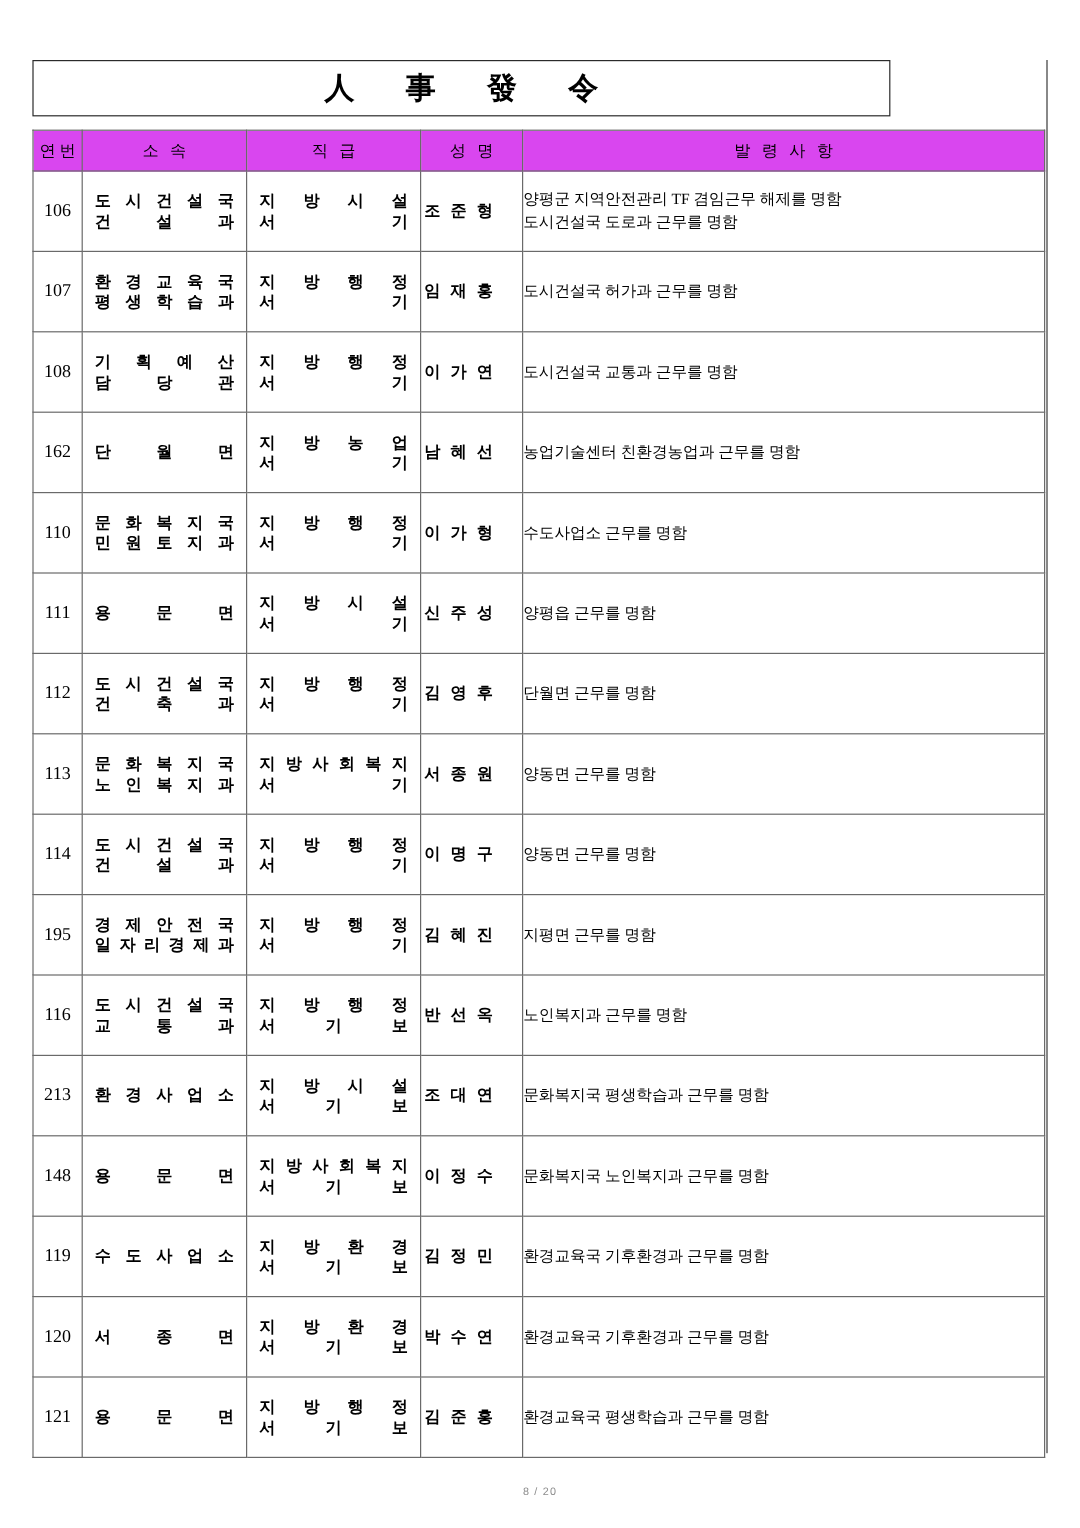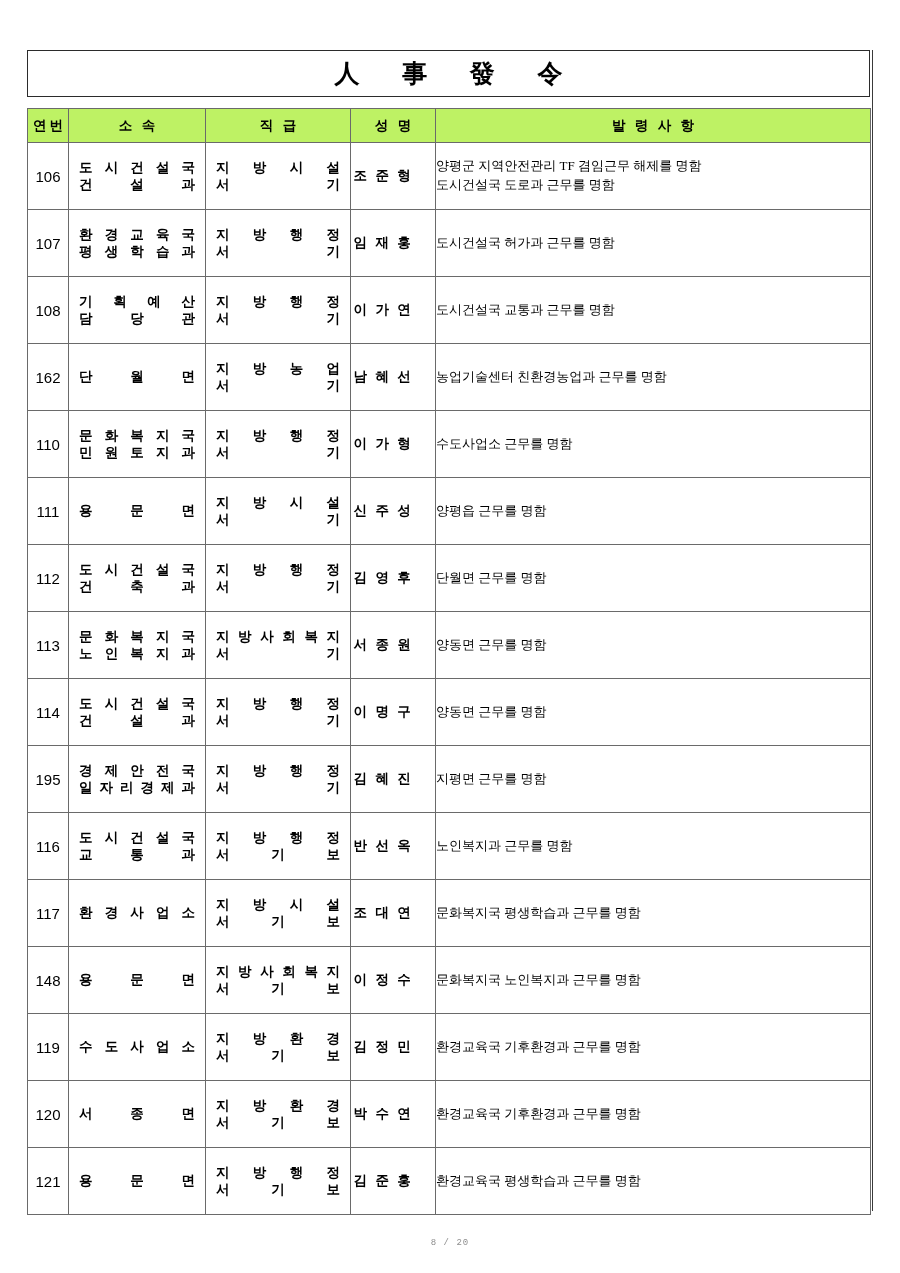--- a/index.html
+++ b/index.html
@@ -34,21 +34,21 @@
     width: 1px;
     height: 100%;
     background: #3a3a3a;
   }
 
   
   .title-box {
     position: absolute;
     left: 27px;
     top: 50px;
-    width: 843px;
+    width: 715px;
     height: 47px;
     border: 1.6px solid #2b2b2b;
     box-sizing: border-box;
     display: flex;
     align-items: center;
     justify-content: center;
     background: #ffffff;
   }
   .title-text {
     font-size: 25px;
@@ -77,42 +77,42 @@
     border: 1px solid #6a6a6a;
     box-sizing: border-box;
     padding: 0;
     vertical-align: middle;
   }
   table.roster {
     border: 1.6px solid #2b2b2b;
   }
 
   thead th {
-    background: #bef264;
+    background: #d946ef;
     height: 34px;
     font-size: 13.5px;
-    font-weight: bold;
+    font-weight: normal;
     text-align: center;
     letter-spacing: 3px;
     text-indent: 3px;
   }
 
   
   col.c-no    { width: 41px; }
   col.c-org   { width: 137px; }
   col.c-rank  { width: 145px; }
   col.c-name  { width: 85px; }
   col.c-order { width: 435px; }
 
   tbody tr { height: 67px; }
 
   td.no {
     text-align: center;
     font-size: 15px;
-    font-family: Liberation Sans, sans-serif;
+    font-family: Liberation Serif, serif;
   }
 
   
   .just-block {
     display: block;
     padding: 0 9px;
     font-size: 13.5px;
     font-weight: bold;
     line-height: 1.28;
   }
@@ -144,21 +144,21 @@
 
   
   .footer {
     position: absolute;
     left: 0;
     top: 1238px;
     width: 900px;
     text-align: center;
     font-size: 9px;
     color: #8d8d8d;
-    font-family: Liberation Mono, monospace;
+    font-family: Liberation Sans, sans-serif;
     letter-spacing: 1px;
   }
 </style>
 </head>
 <body>
 
 <div class="page-frame"></div>
 
 <div class="title-box">
   <span class="title-text">人 事 發 令</span>
@@ -582,21 +582,21 @@
                 <span>보</span>
               </span>
             </span>
           </td>
           <td class="name">반 선 옥</td>
           <td class="order">
             <span class="line">노인복지과 근무를 명함</span>
           </td>
         </tr>
         <tr>
-          <td class="no">117</td>
+          <td class="no">213</td>
           <td class="org">
             <span class="just-block">
               <span class="just-line">
                 <span>환</span>
                 <span>경</span>
                 <span>사</span>
                 <span>업</span>
                 <span>소</span>
               </span>
             </span>

